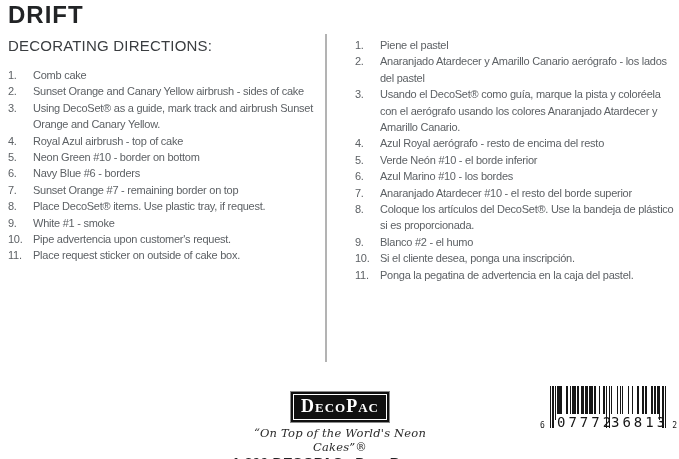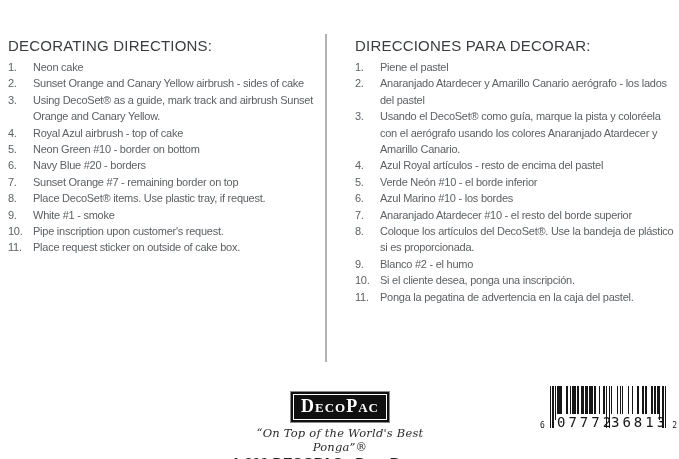--- a/index.html
+++ b/index.html
@@ -9,21 +9,21 @@
   .sheet { position:absolute; inset:0; background:#ffffff; }
 
   .page-title { position:absolute; left:8px; top:1px;
     font-size:24px; font-weight:800; letter-spacing:1px; color:#222426; }
 
   .col { position:absolute; top:37px; }
   .col-en { left:8px;  width:316px; }
   .col-es { left:355px; width:321px; }
 
   .col h2 { font-size:15px; font-weight:400; color:#3a3d40;
-    letter-spacing:0.2px; margin-bottom:5px; white-space:nowrap; }
+    letter-spacing:0.2px; margin-bottom:13px; white-space:nowrap; }
 
   ol.dir-list { list-style:none; }
   ol.dir-list li { display:grid; grid-template-columns:25px 1fr;
     font-size:11px; line-height:16.4px; letter-spacing:-0.25px; color:#5d6165; }
   ol.dir-list .num { color:#5d6165; }
 
   .divider { position:absolute; left:325px; top:34px; width:2px; height:328px;
     background:#b3b3b3; }
 
   .footer { position:absolute; left:230px; top:391px; width:220px;
@@ -48,91 +48,91 @@
   .bd-g1 { left:7px;  bottom:-2px; width:48px; text-align:center;
     letter-spacing:3px; background:#fff; }
   .bd-g2 { right:7px; bottom:-2px; width:48px; text-align:left;
     letter-spacing:3px; background:#fff; }
 </style>
 </head>
 <body>
 
 <div class="sheet">
 
+  <h1 class="page-title">DRIFT</h1>
 
   <section class="col col-en">
     <h2>DECORATING DIRECTIONS:</h2>
     <ol class="dir-list">
       <li>
           <span class="num">1.</span>
-          <span class="txt">Neon cake</span>
+          <span class="txt">Comb cake</span>
         </li>
       <li>
           <span class="num">2.</span>
           <span class="txt">Sunset Orange and Canary Yellow airbrush - sides of cake</span>
         </li>
       <li>
           <span class="num">3.</span>
           <span class="txt">Using DecoSet® as a guide, mark track and airbrush Sunset Orange and Canary Yellow.</span>
         </li>
       <li>
           <span class="num">4.</span>
           <span class="txt">Royal Azul airbrush - top of cake</span>
         </li>
       <li>
           <span class="num">5.</span>
           <span class="txt">Neon Green #10 - border on bottom</span>
         </li>
       <li>
           <span class="num">6.</span>
-          <span class="txt">Navy Blue #20 - borders</span>
+          <span class="txt">Navy Blue #6 - borders</span>
         </li>
       <li>
           <span class="num">7.</span>
           <span class="txt">Sunset Orange #7 - remaining border on top</span>
         </li>
       <li>
           <span class="num">8.</span>
           <span class="txt">Place DecoSet® items. Use plastic tray, if request.</span>
         </li>
       <li>
           <span class="num">9.</span>
           <span class="txt">White #1 - smoke</span>
         </li>
       <li>
           <span class="num">10.</span>
-          <span class="txt">Pipe inscription upon customer's request.</span>
+          <span class="txt">Pipe advertencia upon customer's request.</span>
         </li>
       <li>
           <span class="num">11.</span>
           <span class="txt">Place request sticker on outside of cake box.</span>
         </li>
     </ol>
   </section>
 
   <div class="divider"></div>
 
   <section class="col col-es">
-    <h2>DIRECCIONES PARA DECORAR:</h2>
     <ol class="dir-list">
       <li>
           <span class="num">1.</span>
           <span class="txt">Piene el pastel</span>
         </li>
       <li>
           <span class="num">2.</span>
           <span class="txt">Anaranjado Atardecer y Amarillo Canario aerógrafo - los lados del pastel</span>
         </li>
       <li>
           <span class="num">3.</span>
           <span class="txt">Usando el DecoSet® como guía, marque la pista y coloréela con el aerógrafo usando los colores Anaranjado Atardecer y Amarillo Canario.</span>
         </li>
       <li>
           <span class="num">4.</span>
-          <span class="txt">Azul Royal artículos - resto de encima del pastel</span>
+          <span class="txt">Azul Royal aerógrafo - resto de encima del resto</span>
         </li>
       <li>
           <span class="num">5.</span>
           <span class="txt">Verde Neón #10 - el borde inferior</span>
         </li>
       <li>
           <span class="num">6.</span>
           <span class="txt">Azul Marino #10 - los bordes</span>
         </li>
       <li>
@@ -157,21 +157,21 @@
         </li>
     </ol>
   </section>
 
   <div class="footer">
     <div class="logo">
       <div class="logo-inner">
         <span class="logo-text">DecoPac</span>
       </div>
     </div>
-    <div class="tagline">“On Top of the World's Best Ponga”®</div>
+    <div class="tagline">“On Top of the World's Neon Cakes”®</div>
     <div class="phone">1-800-DECOPAC • DecoPac.com</div>
   </div>
 
   <div class="barcode">
     <svg id="barcode-svg" width="116" height="42" viewBox="0 0 95 44" preserveAspectRatio="none" shape-rendering="crispEdges">
         <rect x="0" y="0" width="1.05" height="44"></rect>
         <rect x="2" y="0" width="1.05" height="44"></rect>
         <rect x="4" y="0" width="1.05" height="36"></rect>
         <rect x="6" y="0" width="1.05" height="36"></rect>
         <rect x="7" y="0" width="1.05" height="36"></rect>

